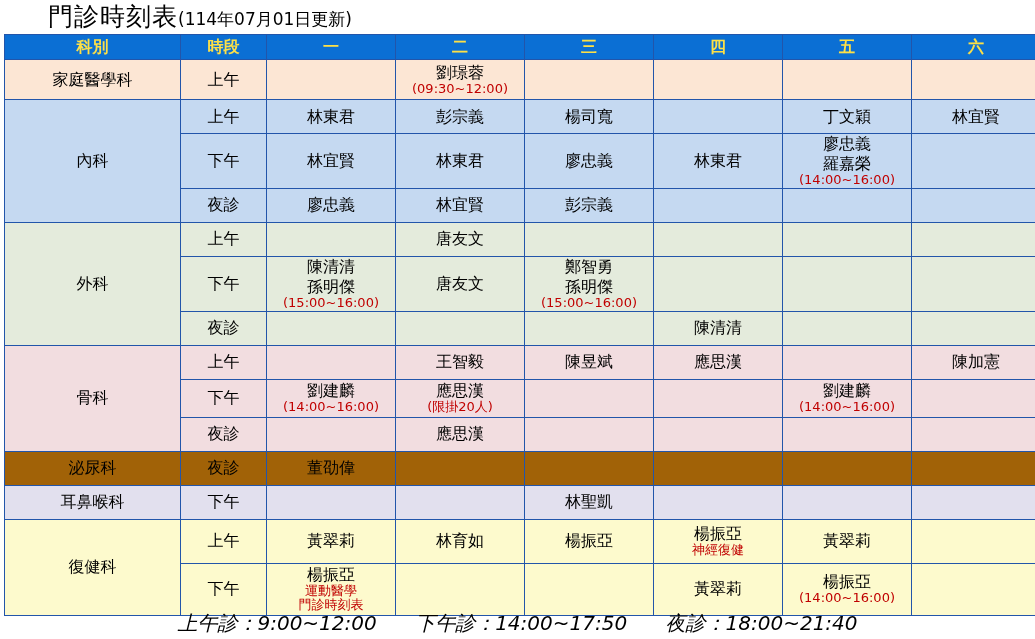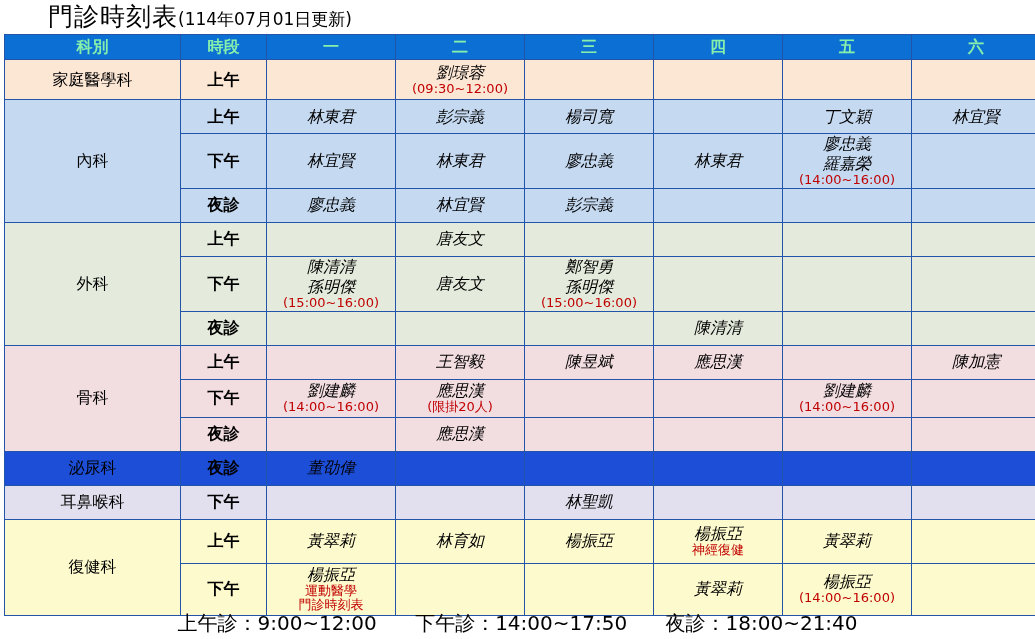--- a/index.html
+++ b/index.html
@@ -43,65 +43,64 @@
   table.schedule td, table.schedule th {
     border: 1px solid #2255aa;
     text-align: center;
     vertical-align: middle;
     font-size: 16px;
     padding: 0;
     line-height: 1.25;
   }
   thead th {
     background: #0b6fd4;
-    color: #86efac;
+    color: #fde047;
     font-weight: bold;
     height: 24px;
     font-size: 17px;
     border: 1px solid #0b3f80;
   }
   .col-dept { width: 175px; }
   .col-time { width: 85px; }
   .col-day  { width: 128px; }
 
   .dept-cell {
     font-size: 17px;
   }
   .time-cell {
     font-size: 16px;
-    font-weight: bold;
   }
 
   
   .band-family  { background: #fce6d4; margin-left: 44px; }
   .band-internal{ background: #c5d9f1; }
   .band-surgery { background: #e4ebdc; }
   .band-ortho   { background: #f2dde0; }
-  .band-uro     { background: #1d4ed8; }
+  .band-uro     { background: #a16207; }
   .band-ent     { background: #e2e0ee; margin-left: 40px; }
   .band-rehab   { background: #fdfacd; }
 
-  .name { display: block; font-style: italic; }
+  .name { display: block; }
   .note {
     display: block;
     font-size: 13px;
     color: #c00000;
     line-height: 1.15;
     margin-top: -1px;
   }
   .footer {
     position: absolute;
     left: 0;
     bottom: 2px;
     width: 1035px;
     text-align: center;
     font-size: 20px;
     white-space: nowrap;
   }
-  .footer span { margin: 0 16px; }
+  .footer span { margin: 0 16px; font-style: italic; }
 </style>
 </head>
 <body>
 
 <div class="page">
 
   <div class="title-bar">
     <span class="title-main">門診時刻表</span><span class="title-sub">(114年07月01日更新)</span>
   </div>
 

